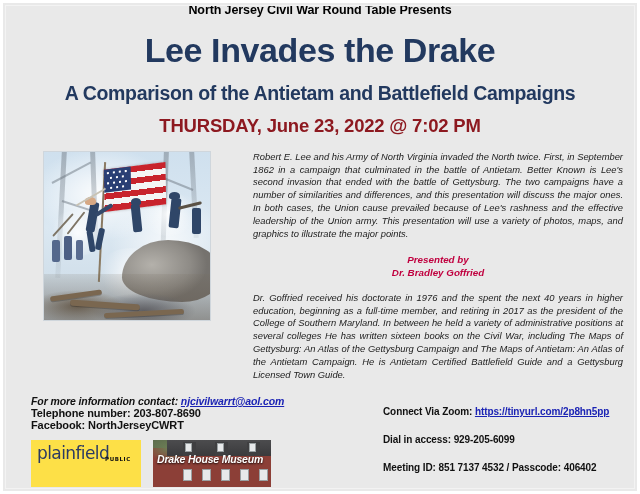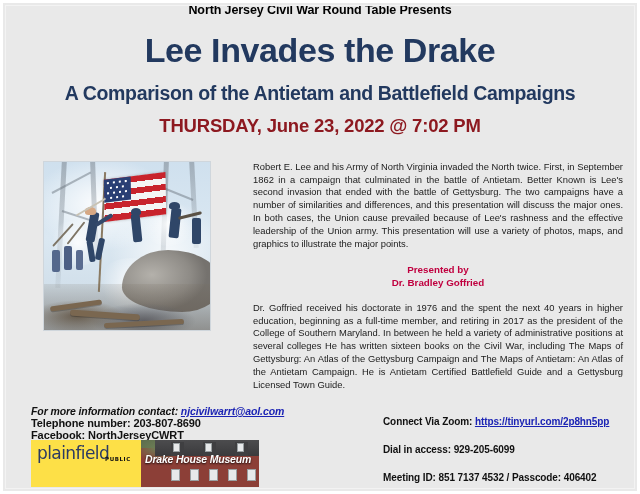--- a/index.html
+++ b/index.html
@@ -55,23 +55,24 @@
     font-size: 18.5px;
     font-weight: bold;
     color: #8d1920;
     letter-spacing: -0.2px;
     margin-top: 10px;
   }
 
   
   .middle {
     display: flex;
-    margin-top: 24px;
+    margin-top: 14px;
     padding: 0 8px 0 40px;
     box-sizing: border-box;
+    font-style: italic;
   }
   .art-col {
     width: 210px;
     flex: 0 0 210px;
   }
   .painting {
     position: relative;
     width: 166px;
     height: 168px;
     background: #dfe7ee;
@@ -259,21 +260,21 @@
     font-weight: bold;
     color: #111;
     letter-spacing: 0.6px;
     font-family: "DejaVu Sans", sans-serif;
   }
 
   .drake-logo {
     position: relative;
     width: 118px;
     height: 47px;
-    margin-left: 0;
+    margin-left: 12px;
     overflow: hidden;
     background: linear-gradient(180deg, #4f5e4a 0%, #8e4a43 30%, #8e3f38 100%);
   }
   .drake-sky {
     position: absolute; inset: 0;
     background:
       radial-gradient(ellipse 30% 40% at 14% 18%, #6d7f55, rgba(109,127,85,0) 70%),
       radial-gradient(ellipse 25% 30% at 92% 12%, #7b8b60, rgba(123,139,96,0) 70%),
       linear-gradient(180deg, #5c6b4d 0 18%, #8c3f37 18% 100%);
   }

